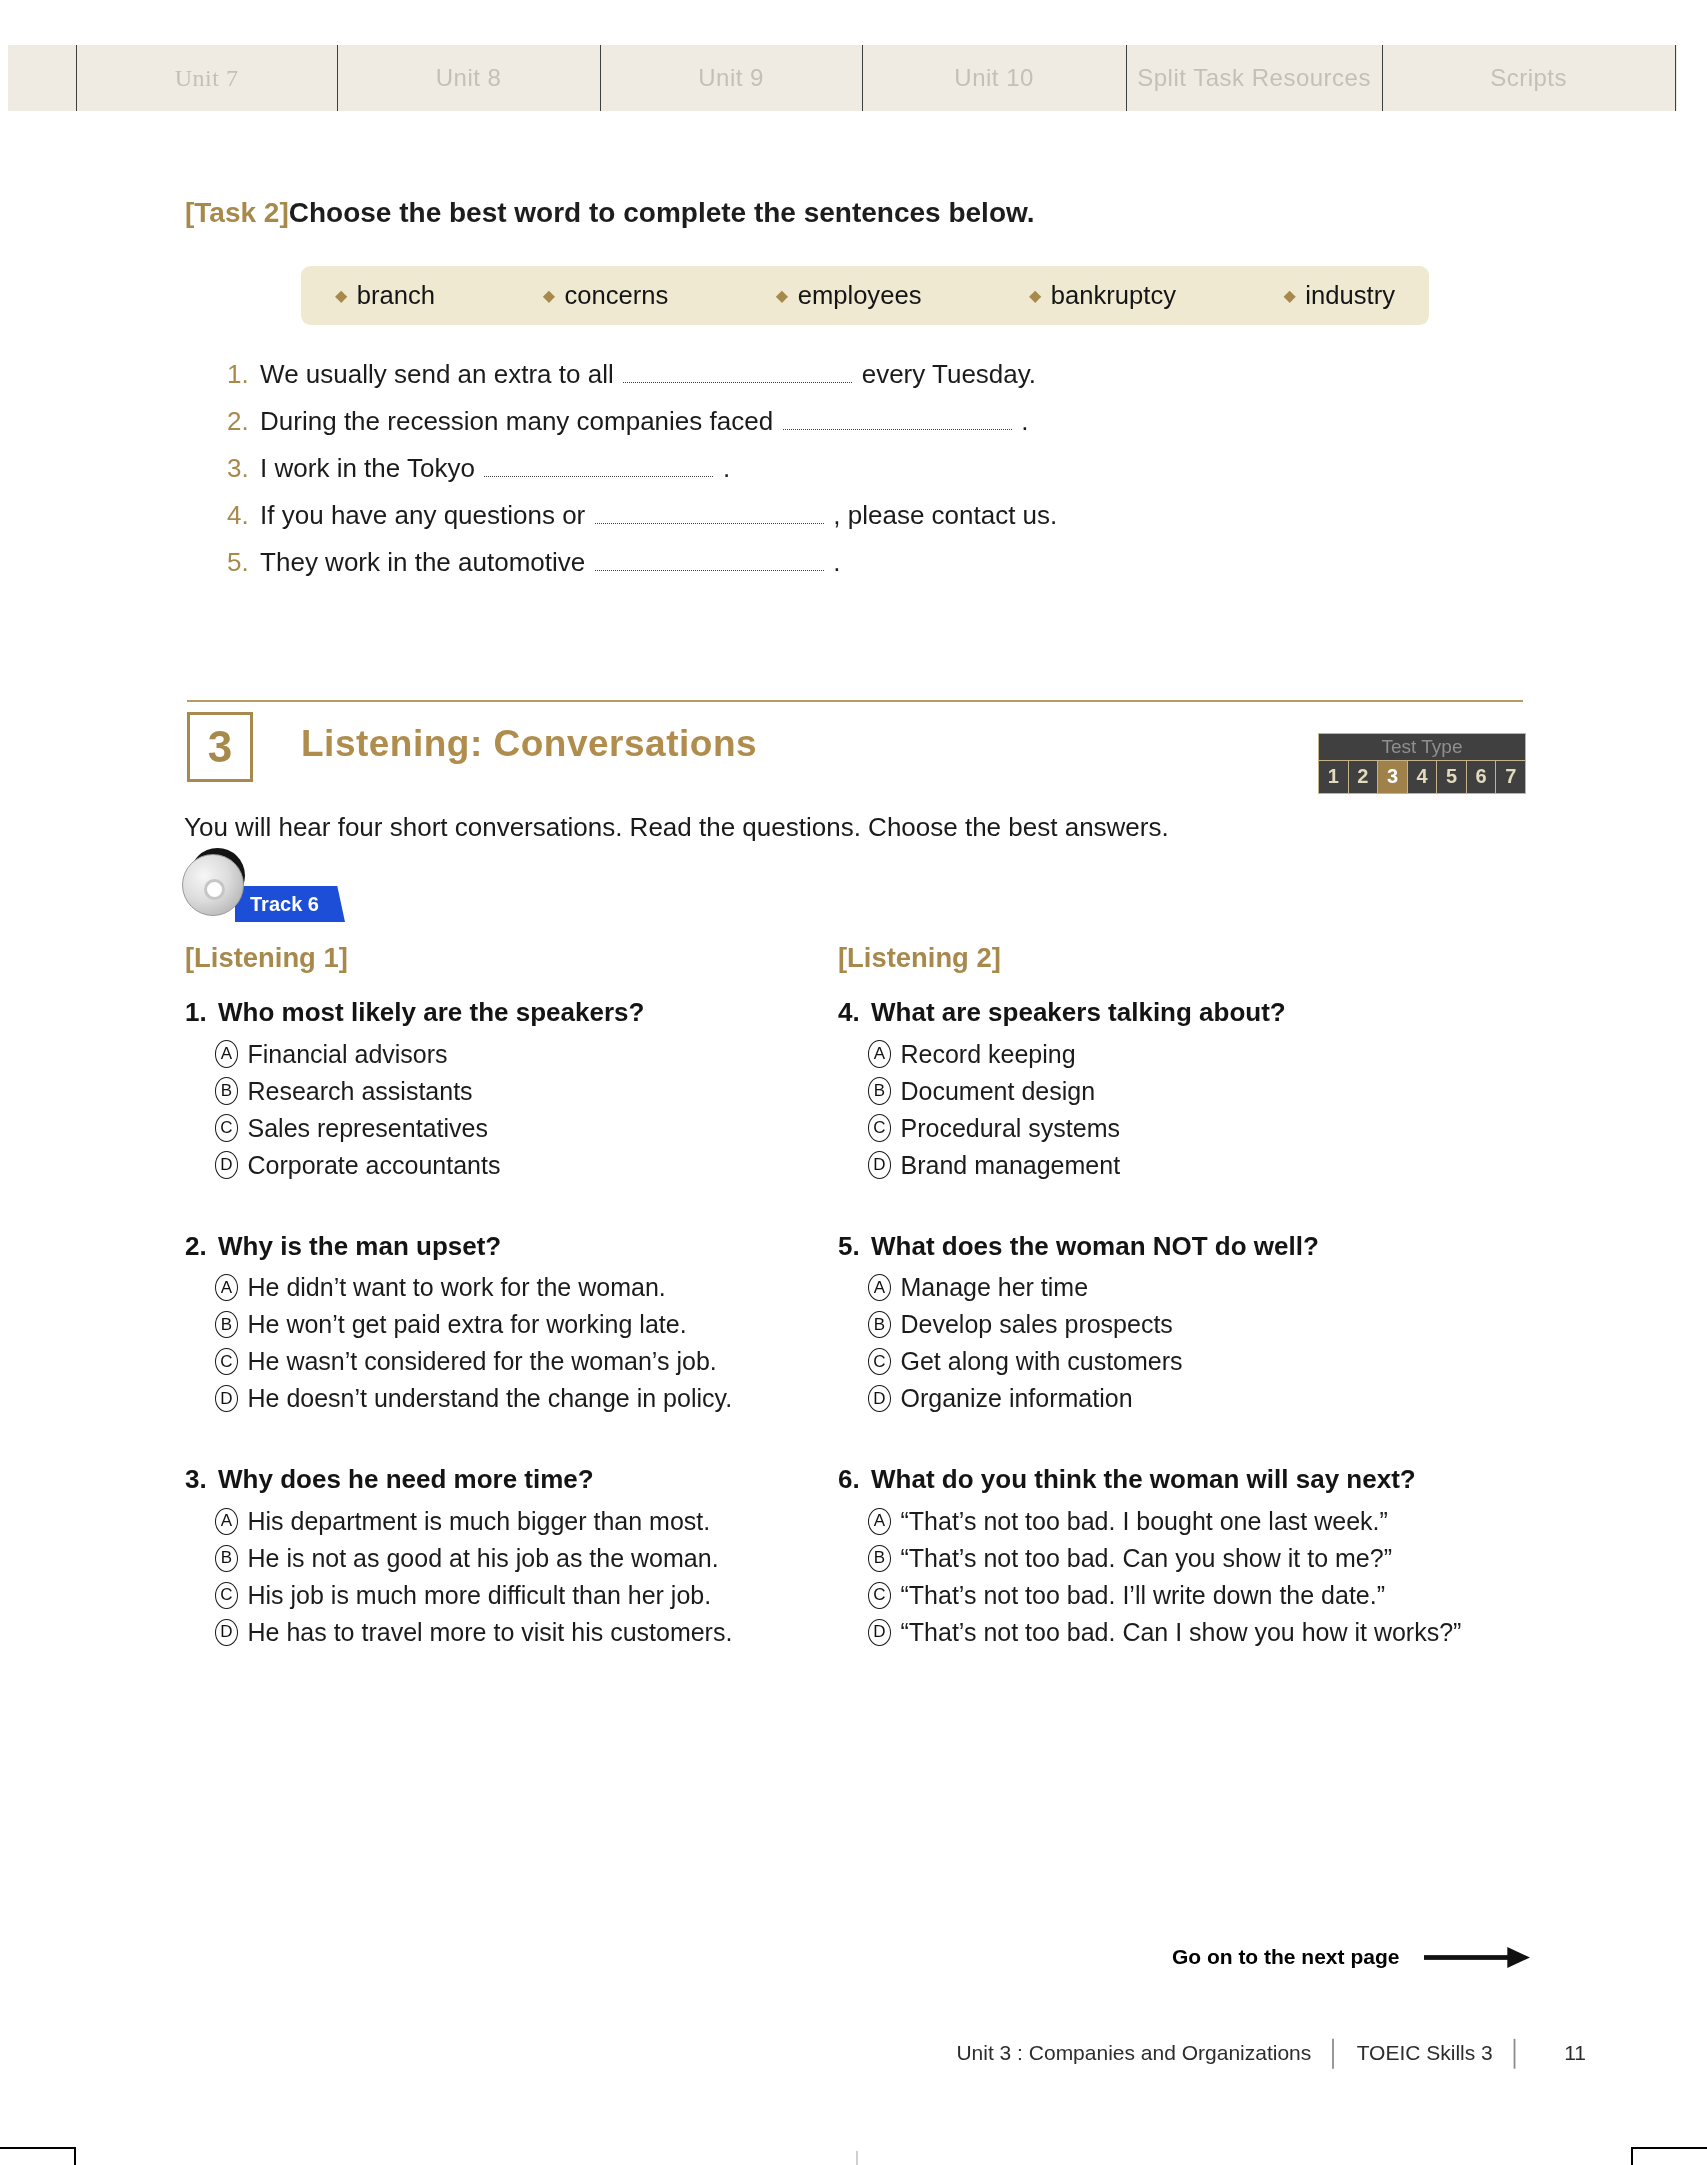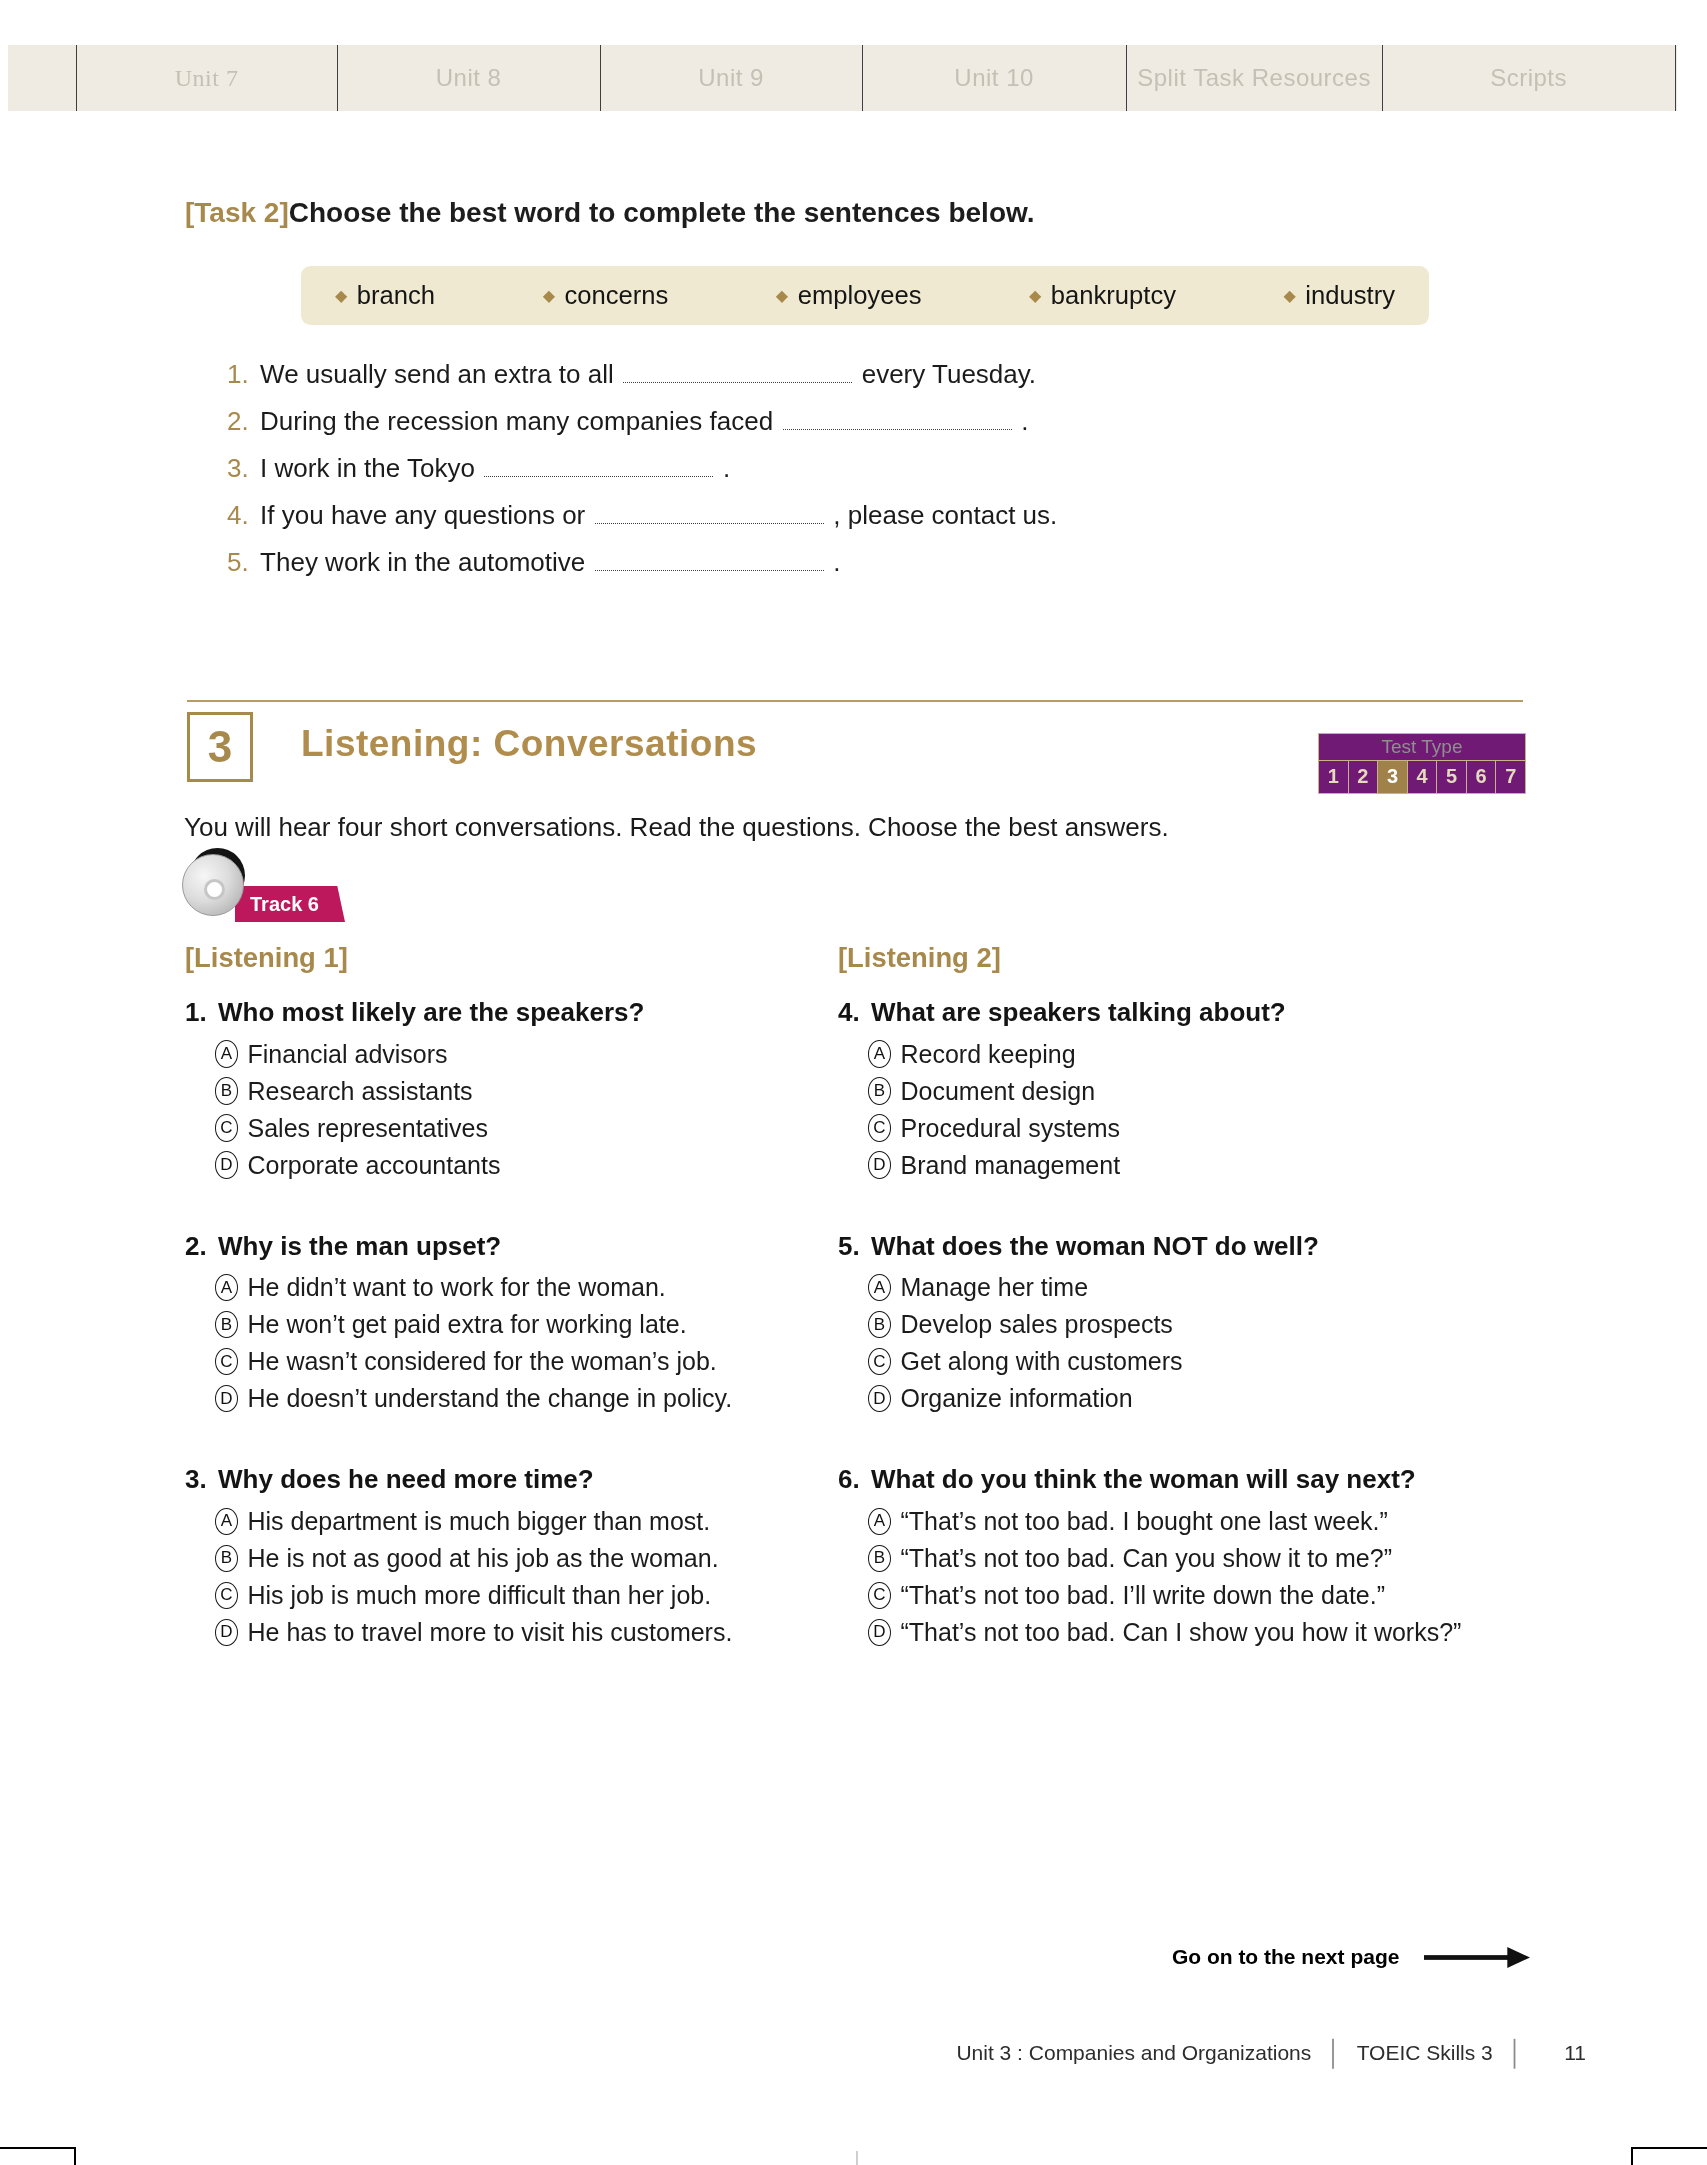--- a/index.html
+++ b/index.html
@@ -60,21 +60,21 @@
     display:flex;align-items:center;justify-content:center;
     color:#a8894c;font-size:44px;font-weight:bold;box-sizing:border-box;
   }
   .sec-title{
     position:absolute;left:301px;top:723px;
     font-size:37px;font-weight:bold;color:#b08d4c;letter-spacing:0.5px;
   }
 
   .testtype{
     position:absolute;left:1318px;top:733px;width:208px;
-    border:1.9px solid #c6b488;box-sizing:border-box;background:#701a75;text-align:center;
+    border:1.9px solid #c6b488;box-sizing:border-box;background:#404040;text-align:center;
   }
   .tt-label{
     height:25.6px;display:flex;align-items:center;justify-content:center;
     font-size:19px;color:#8f8f8f;border-bottom:1.9px solid #c6b488;
   }
   .tt-cells{display:flex;height:32px;}
   .tt-cell{
     flex:1;display:flex;align-items:center;justify-content:center;
     font-size:20px;font-weight:bold;color:#e4dabd;
     border-left:1.9px solid #c6b488;box-sizing:border-box;
@@ -90,21 +90,21 @@
   .cd{
     position:absolute;left:0;top:3.8px;width:62px;height:62px;border-radius:50%;
     background:radial-gradient(circle at 35% 35%, #f6f6f6 0%, #dcdcdc 45%, #bdbdbd 75%, #cfcfcf 100%);
     border:0.9px solid #9a9a9a;box-sizing:border-box;
   }
   .cd-hole{
     position:absolute;left:21px;top:24.6px;width:15px;height:15px;border-radius:50%;
     background:#ffffff;border:3.8px solid #c6c6c6;
   }
   .track-banner{
-    position:absolute;left:53px;top:36px;width:110px;height:36px;background:#be185d;
+    position:absolute;left:53px;top:36px;width:110px;height:36px;background:#1d4ed8;
     clip-path:polygon(0 0, 93% 0, 100% 100%, 0 100%);
     display:flex;align-items:center;
     color:#ffffff;font-size:20px;font-weight:bold;padding-left:15px;box-sizing:border-box;
   }
 
   
   .col{position:absolute;top:942px;}
   .col1{left:185px;width:636px;}
   .col2{left:838px;width:683px;}
   .lst-header{color:#a8894c;font-weight:bold;font-size:27.4px;margin-bottom:23px;}

